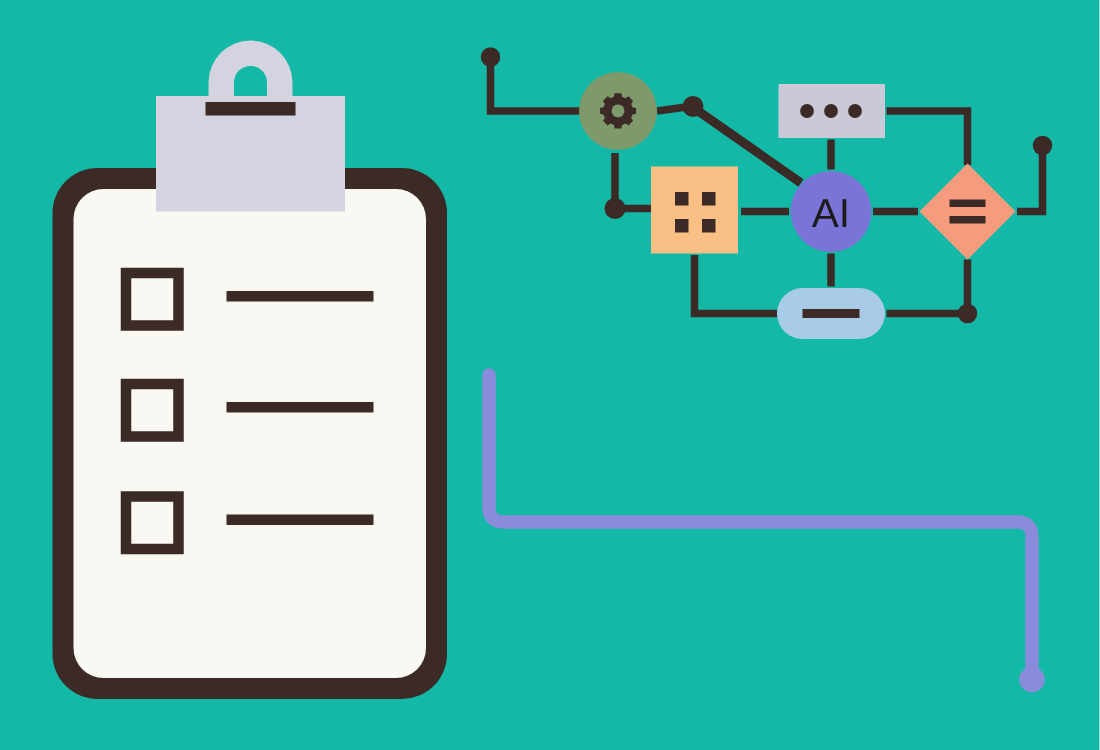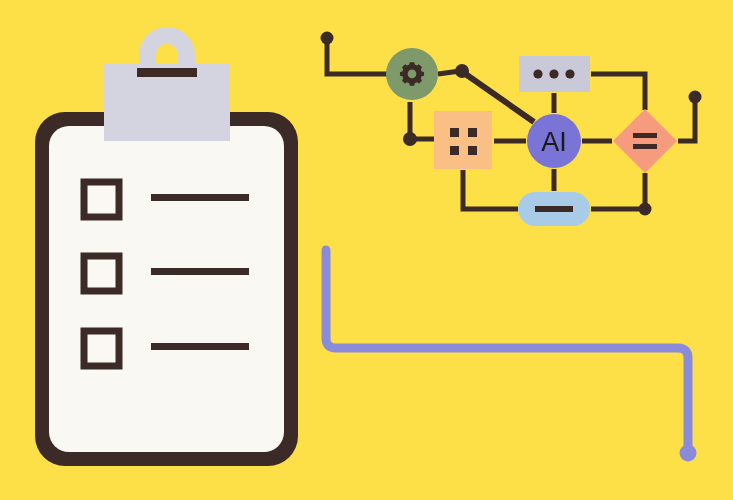--- a/index.html
+++ b/index.html
@@ -7,21 +7,21 @@
     padding: 0;
     background: #ffffff;
   }
   body {
     font-family: "Liberation Sans", sans-serif;
   }
   #canvas {
     position: relative;
     width: 733px;
     height: 500px;
-    background: #fde047;
+    background: #14b8a6;
     overflow: hidden;
   }
   svg.layer {
     position: absolute;
     left: 0;
     top: 0;
     width: 733px;
     height: 500px;
   }
   .ai-label {

